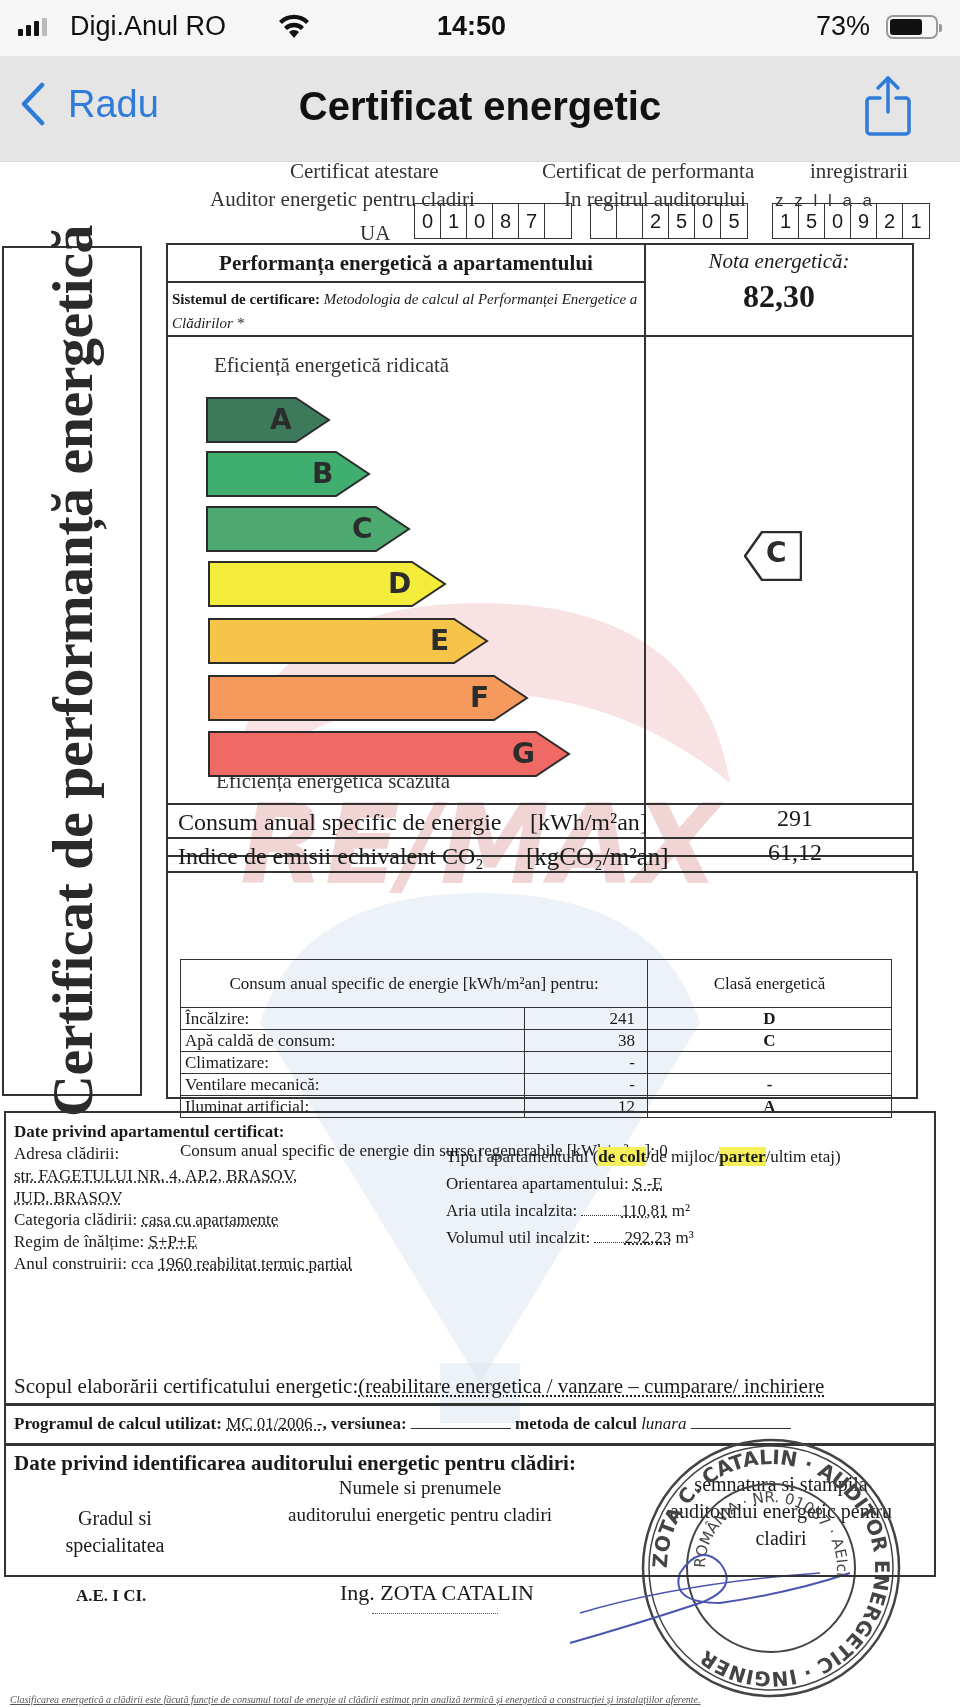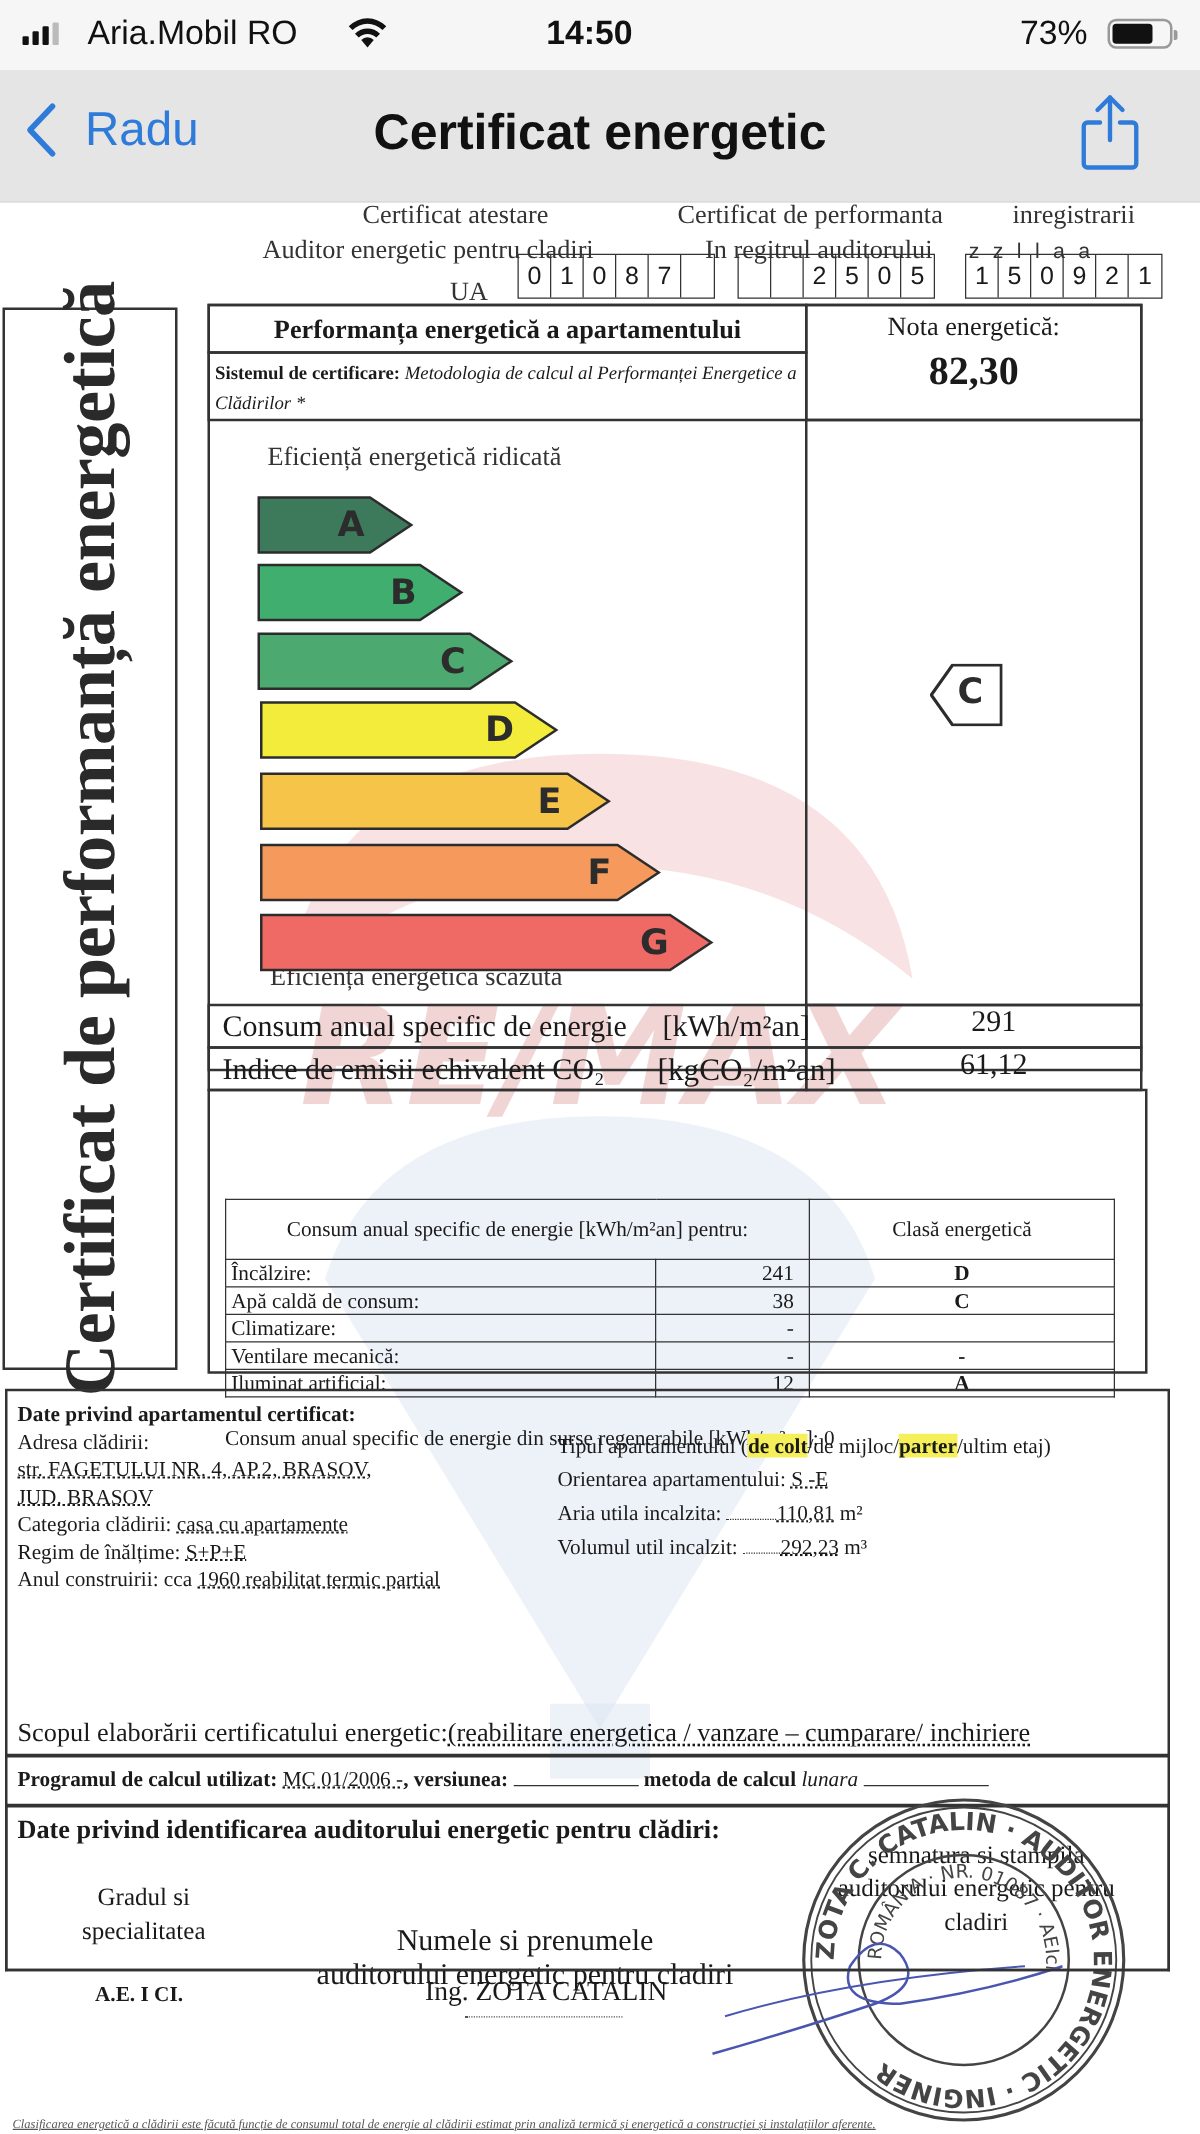--- a/index.html
+++ b/index.html
@@ -37,21 +37,21 @@
   .box { position: absolute; border: 2.5px solid #333; }
   .vtitle { position: absolute; left: 0; top: 0; width: 138px; height: 930px; }
   .vtitle .txt { position: absolute; left: 50%; top: 50%; transform: translate(-50%,-50%) rotate(-90deg); white-space: nowrap;
     font-size: 58px; font-weight: bold; color: #2a2a2a; letter-spacing: -0.5px; }
 
   .cell { position: absolute; border: 2px solid #333; background: transparent; }
   .perf-title { font-size: 21px; font-weight: bold; text-align: center; line-height: 36px; }
   .sys { font-size: 15px; line-height: 24px; padding: 4px 4px; }
   .sys b { font-weight: bold; }
   .sys i { font-style: italic; }
-  .nota-lbl { font-size: 21px; text-align: center; margin-top: 4px; }
+  .nota-lbl { font-size: 21px; text-align: center; margin-top: 4px; font-style: italic; }
   .nota-val { font-size: 32px; font-weight: bold; text-align: center; margin-top: 4px; }
 
   .eff { position: absolute; font-size: 21px; color: #333; }
   .bar { position: absolute; height: 46px; }
   .bar svg { position: absolute; left: 0; top: 0; overflow: visible; }
   .bar .lbl { position: absolute; top: 6px; font-family: "DejaVu Sans", sans-serif; font-weight: bold; font-size: 28px; color: #2c2c2c; }
 
   .cur-class { position: absolute; left: 744px; top: 368px; width: 58px; height: 50px; }
   .cur-class .lbl { position: absolute; left: 22px; top: 5px; font-family: "DejaVu Sans", sans-serif; font-weight: bold; font-size: 28px; color: #2c2c2c; }
 
@@ -79,21 +79,21 @@
 </head>
 <body>
 
 <div class="status-bar">
   <div class="sig">
     <i style="height:7px"></i>
       <i style="height:11px"></i>
       <i style="height:15px"></i>
       <i class="dim" style="height:18px"></i>
   </div>
-  <span class="carrier">Aria.Mobil RO</span>
+  <span class="carrier">Digi.Anul RO</span>
   <svg class="wifi" viewBox="0 0 32 28">
     <path d="M16 26 L11 20 A7 7 0 0 1 21 20 Z" fill="#111"></path>
     <path d="M6 15 A14 14 0 0 1 26 15 L23 18 A10 10 0 0 0 9 18 Z" fill="#111"></path>
     <path d="M1 9 A21 21 0 0 1 31 9 L28 12 A17 17 0 0 0 4 12 Z" fill="#111"></path>
   </svg>
   <span class="time">14:50</span>
   <span class="batt-pct">73%</span>
   <div class="batt">
       <div class="lvl"></div>
     </div>
@@ -301,21 +301,21 @@
     <span>Programul de calcul utilizat:</span> <span class="u" style="font-weight:normal">MC 01/2006  -</span><span>, versiunea:</span>
     <span style="display:inline-block;width:100px;border-bottom:1.5px solid #333"></span>
     <span>metoda de calcul</span>
     <span style="font-style:italic;font-weight:normal">lunara</span>
     <span style="display:inline-block;width:100px;border-bottom:1.5px solid #333"></span>
   </div>
   <div style="position:absolute;left:4px;top:1280px;width:932px;height:2.5px;background:#333"></div>
 
   <div style="position:absolute;left:14px;top:1288px;font-size:21px;font-weight:bold;white-space:nowrap">Date privind identificarea auditorului energetic pentru clădiri:</div>
   <div style="position:absolute;left:40px;top:1342px;width:150px;text-align:center;font-size:20px;line-height:27px">Gradul si specialitatea</div>
-  <div style="position:absolute;left:250px;top:1377px;width:340px;text-align:center;font-size:24px;line-height:27px">
+  <div style="position:absolute;left:250px;top:1311px;width:340px;text-align:center;font-size:19px;line-height:27px">
     <div>Numele si prenumele</div>
     <div>auditorului energetic pentru cladiri</div>
   </div>
   <div style="position:absolute;left:636px;top:1308px;width:290px;text-align:center;font-size:20px;line-height:27px">
     <div>semnatura si stampila</div>
     <div>auditorului energetic  pentru</div>
     <div>cladiri</div>
   </div>
   <div style="position:absolute;left:76px;top:1423px;font-size:17px;font-weight:bold">A.E. I  CI.</div>
   <div style="position:absolute;left:340px;top:1417px;font-size:22px">Ing.  ZOTA CATALIN</div>

